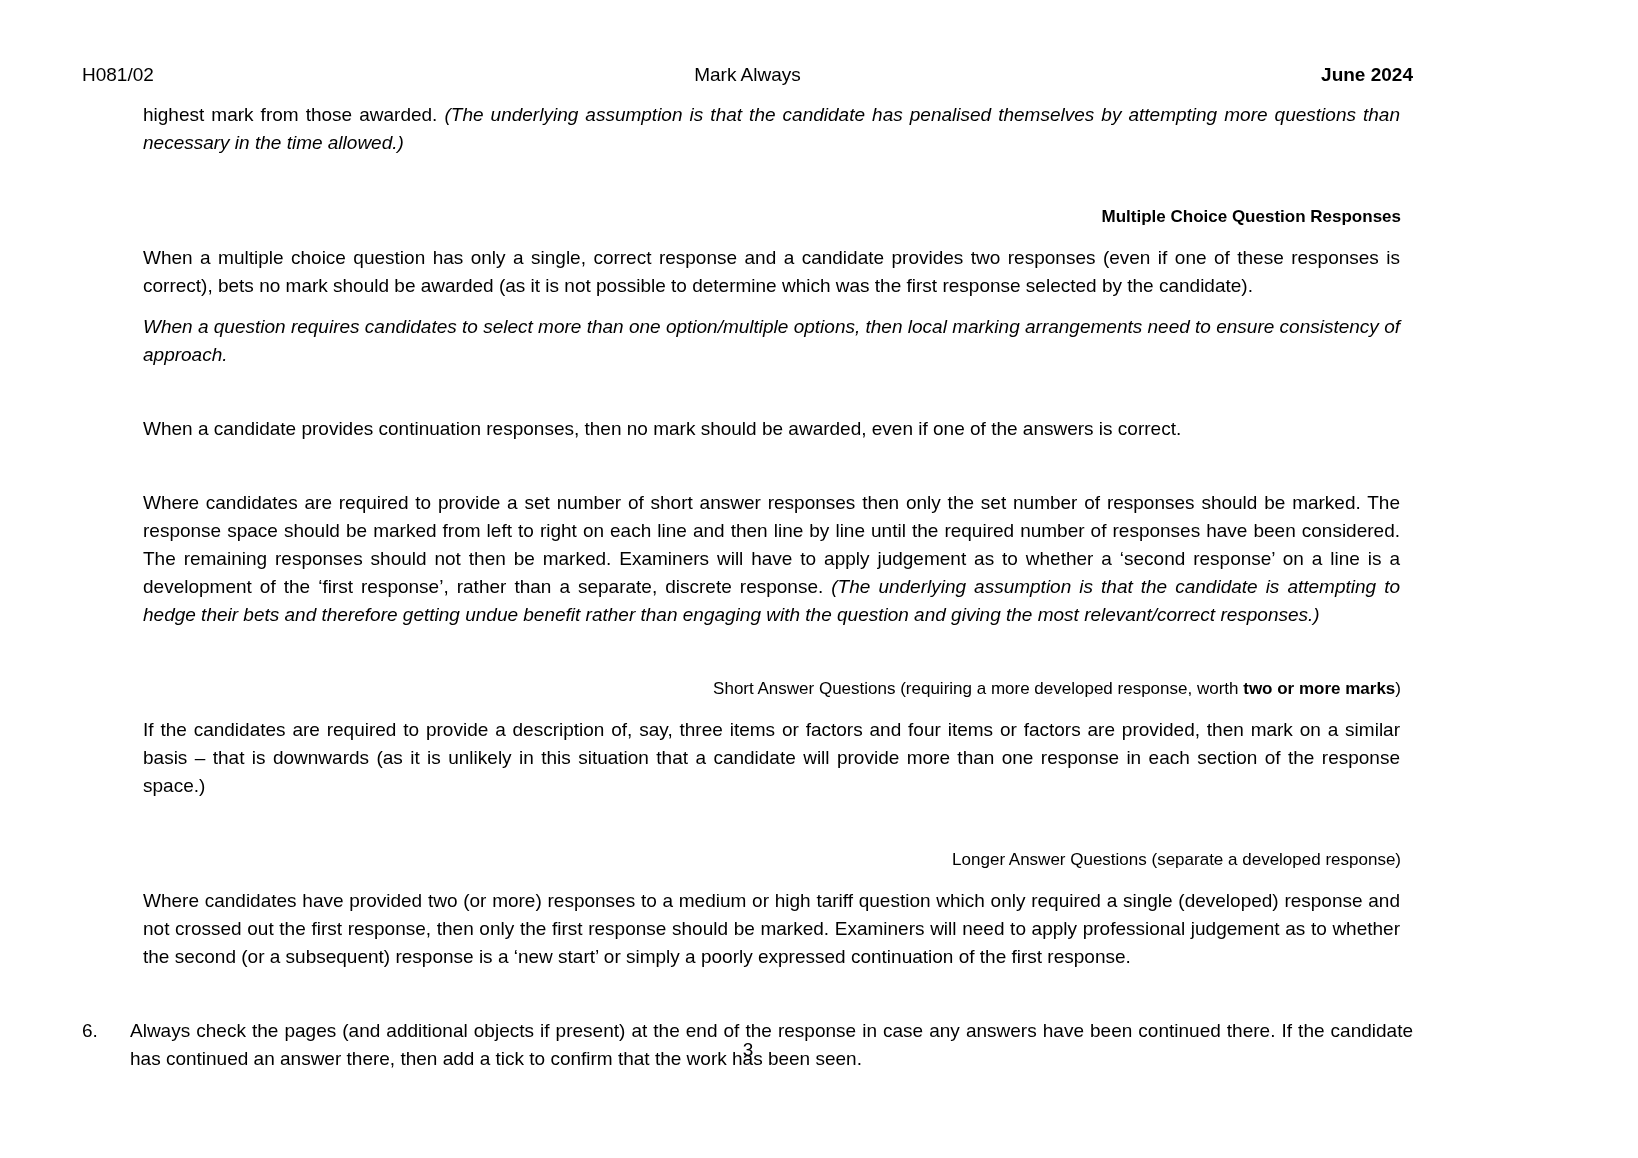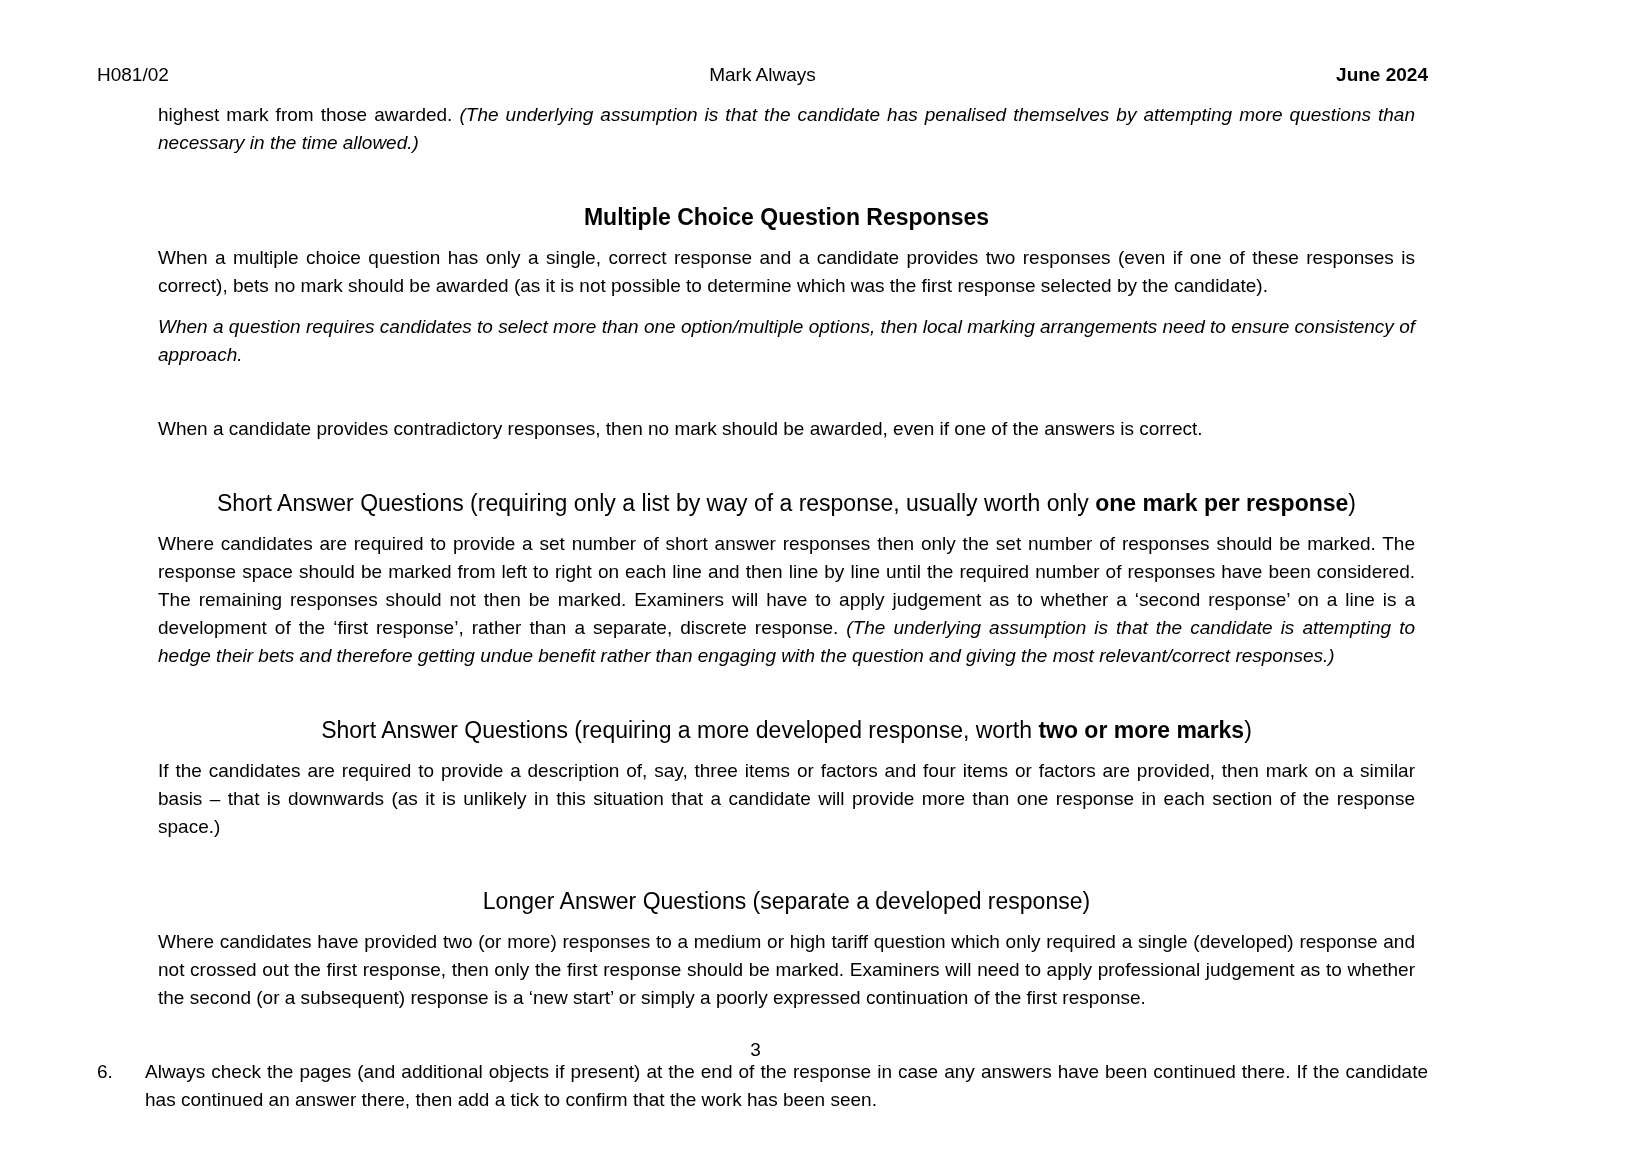--- a/index.html
+++ b/index.html
@@ -14,21 +14,20 @@
     font-family: "Liberation Sans", sans-serif;
     font-size: 19px;
     line-height: 28px;
     -webkit-font-smoothing: antialiased;
   }
   .page {
     position: relative;
     width: 1496px;
     height: 1158px;
     overflow: hidden;
-    padding-left: 15px;
   }
   .doc-header {
     display: grid;
     grid-template-columns: 1fr auto 1fr;
     align-items: baseline;
     padding: 62px 83px 0 82px;
     line-height: 26px;
   }
   .doc-header .hdr-center { text-align: center; }
   .doc-header .hdr-right  { text-align: right; font-weight: bold; }
@@ -40,23 +39,23 @@
     margin: 0 0 0 48px;
   }
   .section { margin-top: 46px; }
   .para {
     margin: 13px;
     text-align: justify;
   }
   .heading {
     margin: 12px;
     font-weight: normal;
-    font-size: 23px;
+    font-size: 17px;
     line-height: 28px;
-    text-align: center;
+    text-align: right;
   }
   .heading.bold { font-weight: bold; }
   .bold   { font-weight: bold; }
   .italic { font-style: italic; }
 
   .numbered {
     display: flex;
     margin-top: 46px;
   }
   .numbered .num {
@@ -94,25 +93,24 @@
       <p class="para"><span>highest mark from those awarded. </span><span class="italic">(The underlying assumption is that the candidate has penalised themselves by attempting more questions than necessary in the time allowed.)</span></p>
     </div>
 
     <div class="block section">
       <h3 class="heading bold">Multiple Choice Question Responses</h3>
       <p class="para">When a multiple choice question has only a single, correct response and a candidate provides two responses (even if one of these responses is correct), bets no mark should be awarded (as it is not possible to determine which was the first response selected by the candidate).</p>
       <p class="para italic">When a question requires candidates to select more than one option/multiple options, then local marking arrangements need to ensure consistency of approach.</p>
     </div>
 
     <div class="block section">
-      <p class="para">When a candidate provides contradictory responses, then no mark should be awarded, even if one of the answers is correct.</p>
+      <p class="para">When a candidate provides continuation responses, then no mark should be awarded, even if one of the answers is correct.</p>
     </div>
 
     <div class="block section">
-      <h3 class="heading"><span>Short Answer Questions (requiring only a list by way of a response, usually worth only </span><span class="bold">one mark per response</span><span>)</span></h3>
       <p class="para"><span>Where candidates are required to provide a set number of short answer responses then only the set number of responses should be marked. The response space should be marked from left to right on each line and then line by line until the required number of responses have been considered. The remaining responses should not then be marked. Examiners will have to apply judgement as to whether a ‘second response’ on a line is a development of the ‘first response’, rather than a separate, discrete response. </span> <span class="italic">(The underlying assumption is that the candidate is attempting to hedge their bets and therefore getting undue benefit rather than engaging with the question and giving the most relevant/correct responses.)</span></p>
     </div>
 
     <div class="block section">
       <h3 class="heading"><span>Short Answer Questions (requiring a more developed response, worth </span><span class="bold">two or more marks</span><span>)</span></h3>
       <p class="para">If the candidates are required to provide a description of, say, three items or factors and four items or factors are provided, then mark on a similar basis – that is downwards (as it is unlikely in this situation that a candidate will provide more than one response in each section of the response space.)</p>
     </div>
 
     <div class="block section">
       <h3 class="heading">Longer Answer Questions (separate a developed response)</h3>

